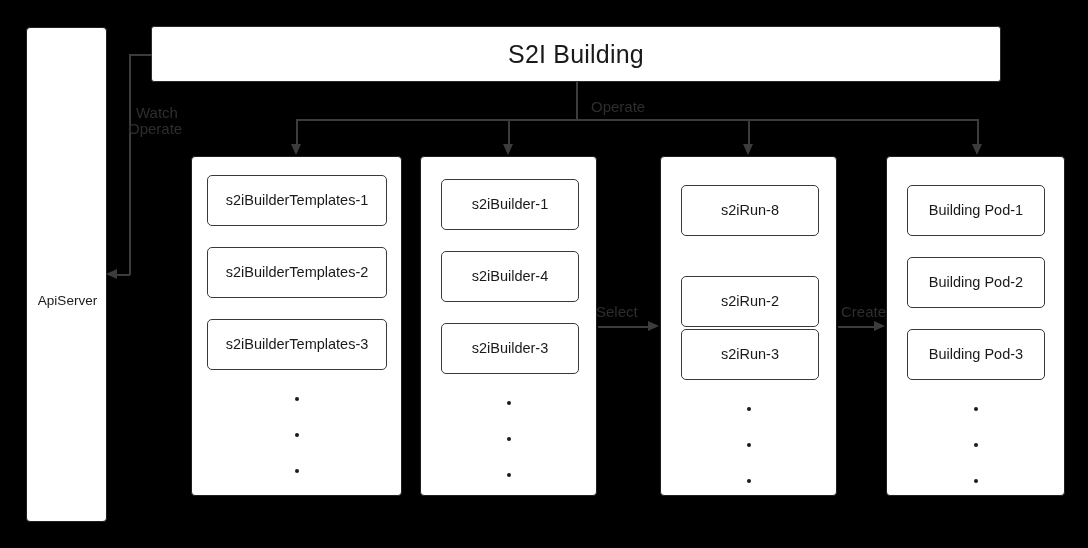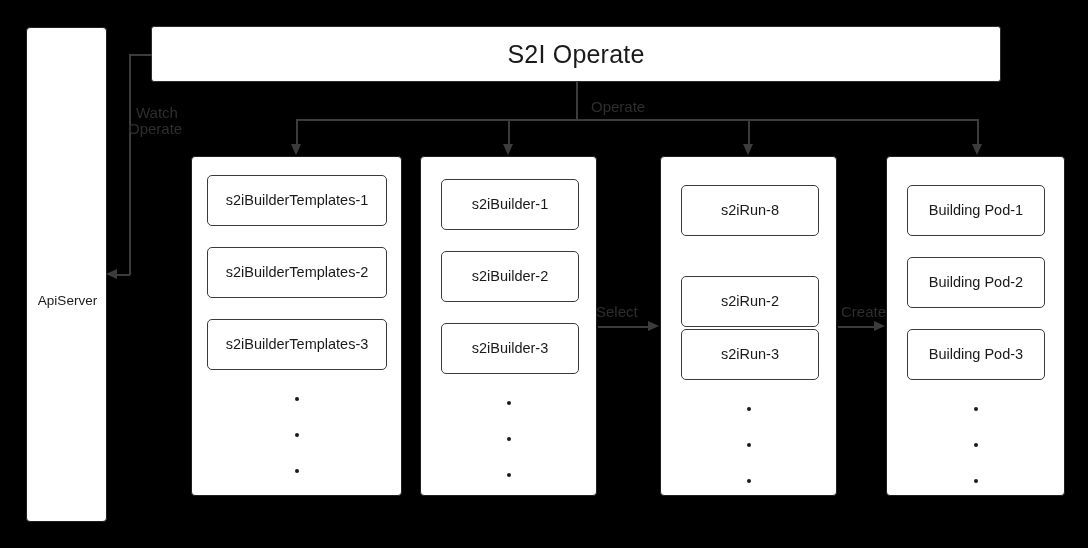--- a/index.html
+++ b/index.html
@@ -173,21 +173,21 @@
 </head>
 <body>
 
 <div id="canvas">
 
   <div class="panel" id="apiserver">
     <div id="apiserver-label">ApiServer</div>
   </div>
 
   <div class="box" id="operator">
-    <div id="operator-title">S2I Operate</div>
+    <div id="operator-title">S2I Building</div>
   </div>
 
   <div class="ln ln-h" style="left:129px; top:54px; width:23px;"></div>
   <div class="ln ln-v" style="left:129px; top:54px; height:221px;"></div>
   <div class="ln ln-h" style="left:116px; top:274px; width:14px;"></div>
   <div class="arrow-left" style="left:106px; top:269px;"></div>
   <div class="edge-label" style="left:136px; top:104px;">Watch</div>
   <div class="edge-label" style="left:128px; top:120px;">Operate</div>
 
   <div class="ln ln-v" style="left:576px; top:82px; height:38px;"></div>
@@ -220,21 +220,21 @@
     <div class="node n-tpl row3">s2iBuilderTemplates-3</div>
     <div class="ellipsis">
       <span></span>
       <span></span>
       <span></span>
     </div>
   </div>
 
   <div class="panel col-panel" id="panel-builders">
     <div class="node n-std row1">s2iBuilder-1</div>
-    <div class="node n-std row2">s2iBuilder-2</div>
+    <div class="node n-std row2">s2iBuilder-4</div>
     <div class="node n-std row3">s2iBuilder-3</div>
     <div class="ellipsis">
       <span></span>
       <span></span>
       <span></span>
     </div>
   </div>
 
   <div class="panel col-panel" id="panel-runs">
     <div class="node n-std row1">s2iRun-8</div>

